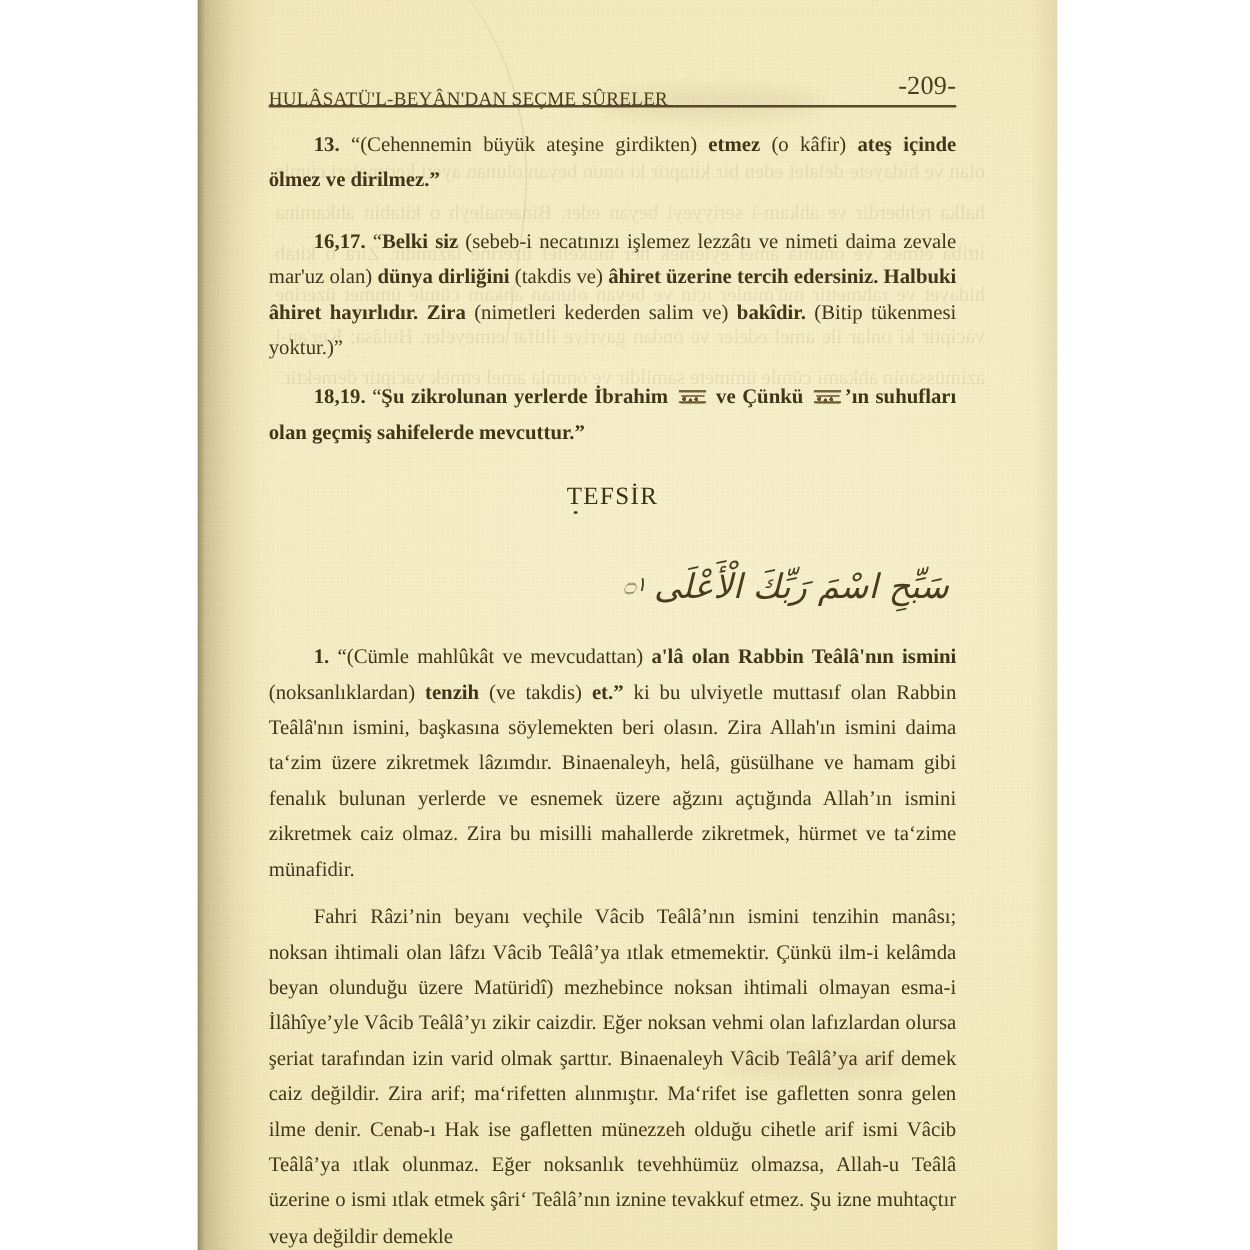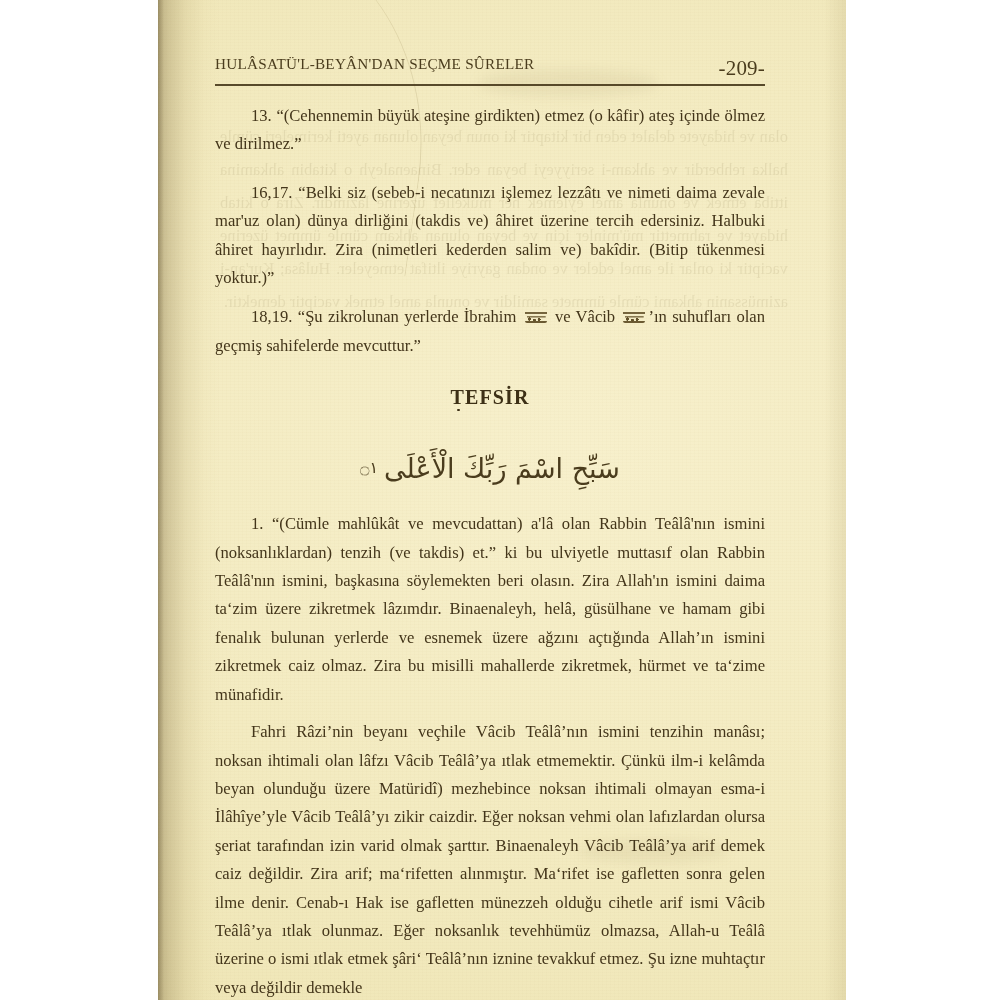--- a/index.html
+++ b/index.html
@@ -117,21 +117,21 @@
 
   
   .runhead {
     position: relative;
     margin-top: 55px;
     height: 24px;
     color: #4a3c1d;
   }
   .runhead-title {
     position: absolute;
-    left: 0; top: 0;
+    left: 0; top: 16px;
     font-size: 15.2px;
     letter-spacing: .25px;
     white-space: nowrap;
     font-family: "Liberation Serif", serif;
   }
   .runhead-page {
     position: absolute;
     right: 0; top: 1px;
     font-size: 21px;
     letter-spacing: .2px;
@@ -153,54 +153,54 @@
     text-justify: inter-word;
     margin: 0;
     font-family: "Liberation Serif", "DejaVu Serif", serif;
   }
   .para.indent { text-indent: 36px; }
   .blk-verses .para { margin-bottom: 2px; }
 
   .gap-sm { height: 9px; }
   .gap-md { height: 16px; }
 
-  b, .b { font-weight: normal; }
+  b, .b { font-weight: bold; }
 
   
   .heading {
     text-align: center;
     font-size: 20px;
     letter-spacing: 1.1px;
     color: #3d3016;
     margin: 26px 0 0 0;
     font-family: "Liberation Serif", serif;
-    font-weight: bold;
+    font-weight: normal;
   }
   .tdot { position: relative; display: inline-block; }
   .tdot::after {
     content: "";
     position: absolute;
     left: 46%;
     bottom: -2px;
     width: 2.4px; height: 2.4px;
     border-radius: 50%;
     background: #3d3016;
   }
 
   
   .ayah {
     direction: rtl;
-    text-align: center;
     font-size: 27px;
     line-height: 50px;
     color: #4a3c1d;
     margin: 34px 0 0 0;
     padding-right: 6px;
     font-family: "DejaVu Sans", "Liberation Sans", sans-serif;
     white-space: nowrap;
+    font-style: italic;
   }
   .ayah-num {
     display: inline-block;
     font-size: 16px;
     vertical-align: 5px;
     margin: 0 6px;
     color: #4a3c1d;
   }
 
   
@@ -265,21 +265,21 @@
 
         <div class="gap-sm"></div>
 
         <p class="para indent">
           <b>16,17.</b><span> “</span><b>Belki siz</b><span> (sebeb-i necatınızı işlemez lezzâtı ve nimeti daima zevale mar'uz olan) </span><b>dünya dirliğini</b><span> (takdis ve) </span><b>âhiret üzerine tercih edersiniz. Halbuki âhiret hayırlıdır. Zira</b><span> (nimetleri kederden salim ve) </span><b>bakîdir.</b><span> (Bitip tükenmesi yoktur.)”</span>
         </p>
 
         <div class="gap-sm"></div>
 
         <p class="para indent">
-          <b>18,19.</b><span> “</span><b>Şu zikrolunan yerlerde İbrahim </b><span class="honor"></span><b> ve Vâcib </b><span class="honor"></span><b>’ın suhufları olan geçmiş sahifelerde mevcuttur.”</b>
+          <b>18,19.</b><span> “</span><b>Şu zikrolunan yerlerde İbrahim </b><span class="honor"></span><b> ve Çünkü </b><span class="honor"></span><b>’ın suhufları olan geçmiş sahifelerde mevcuttur.”</b>
         </p>
 
       </div>
 
       <h2 class="heading"><span class="tdot">T</span><span>EFSİR</span></h2>
 
       <p class="ayah">
         <span>سَبِّحِ اسْمَ رَبِّكَ الْأَعْلَى</span><span class="ayah-num">۝١</span>
       </p>
 

